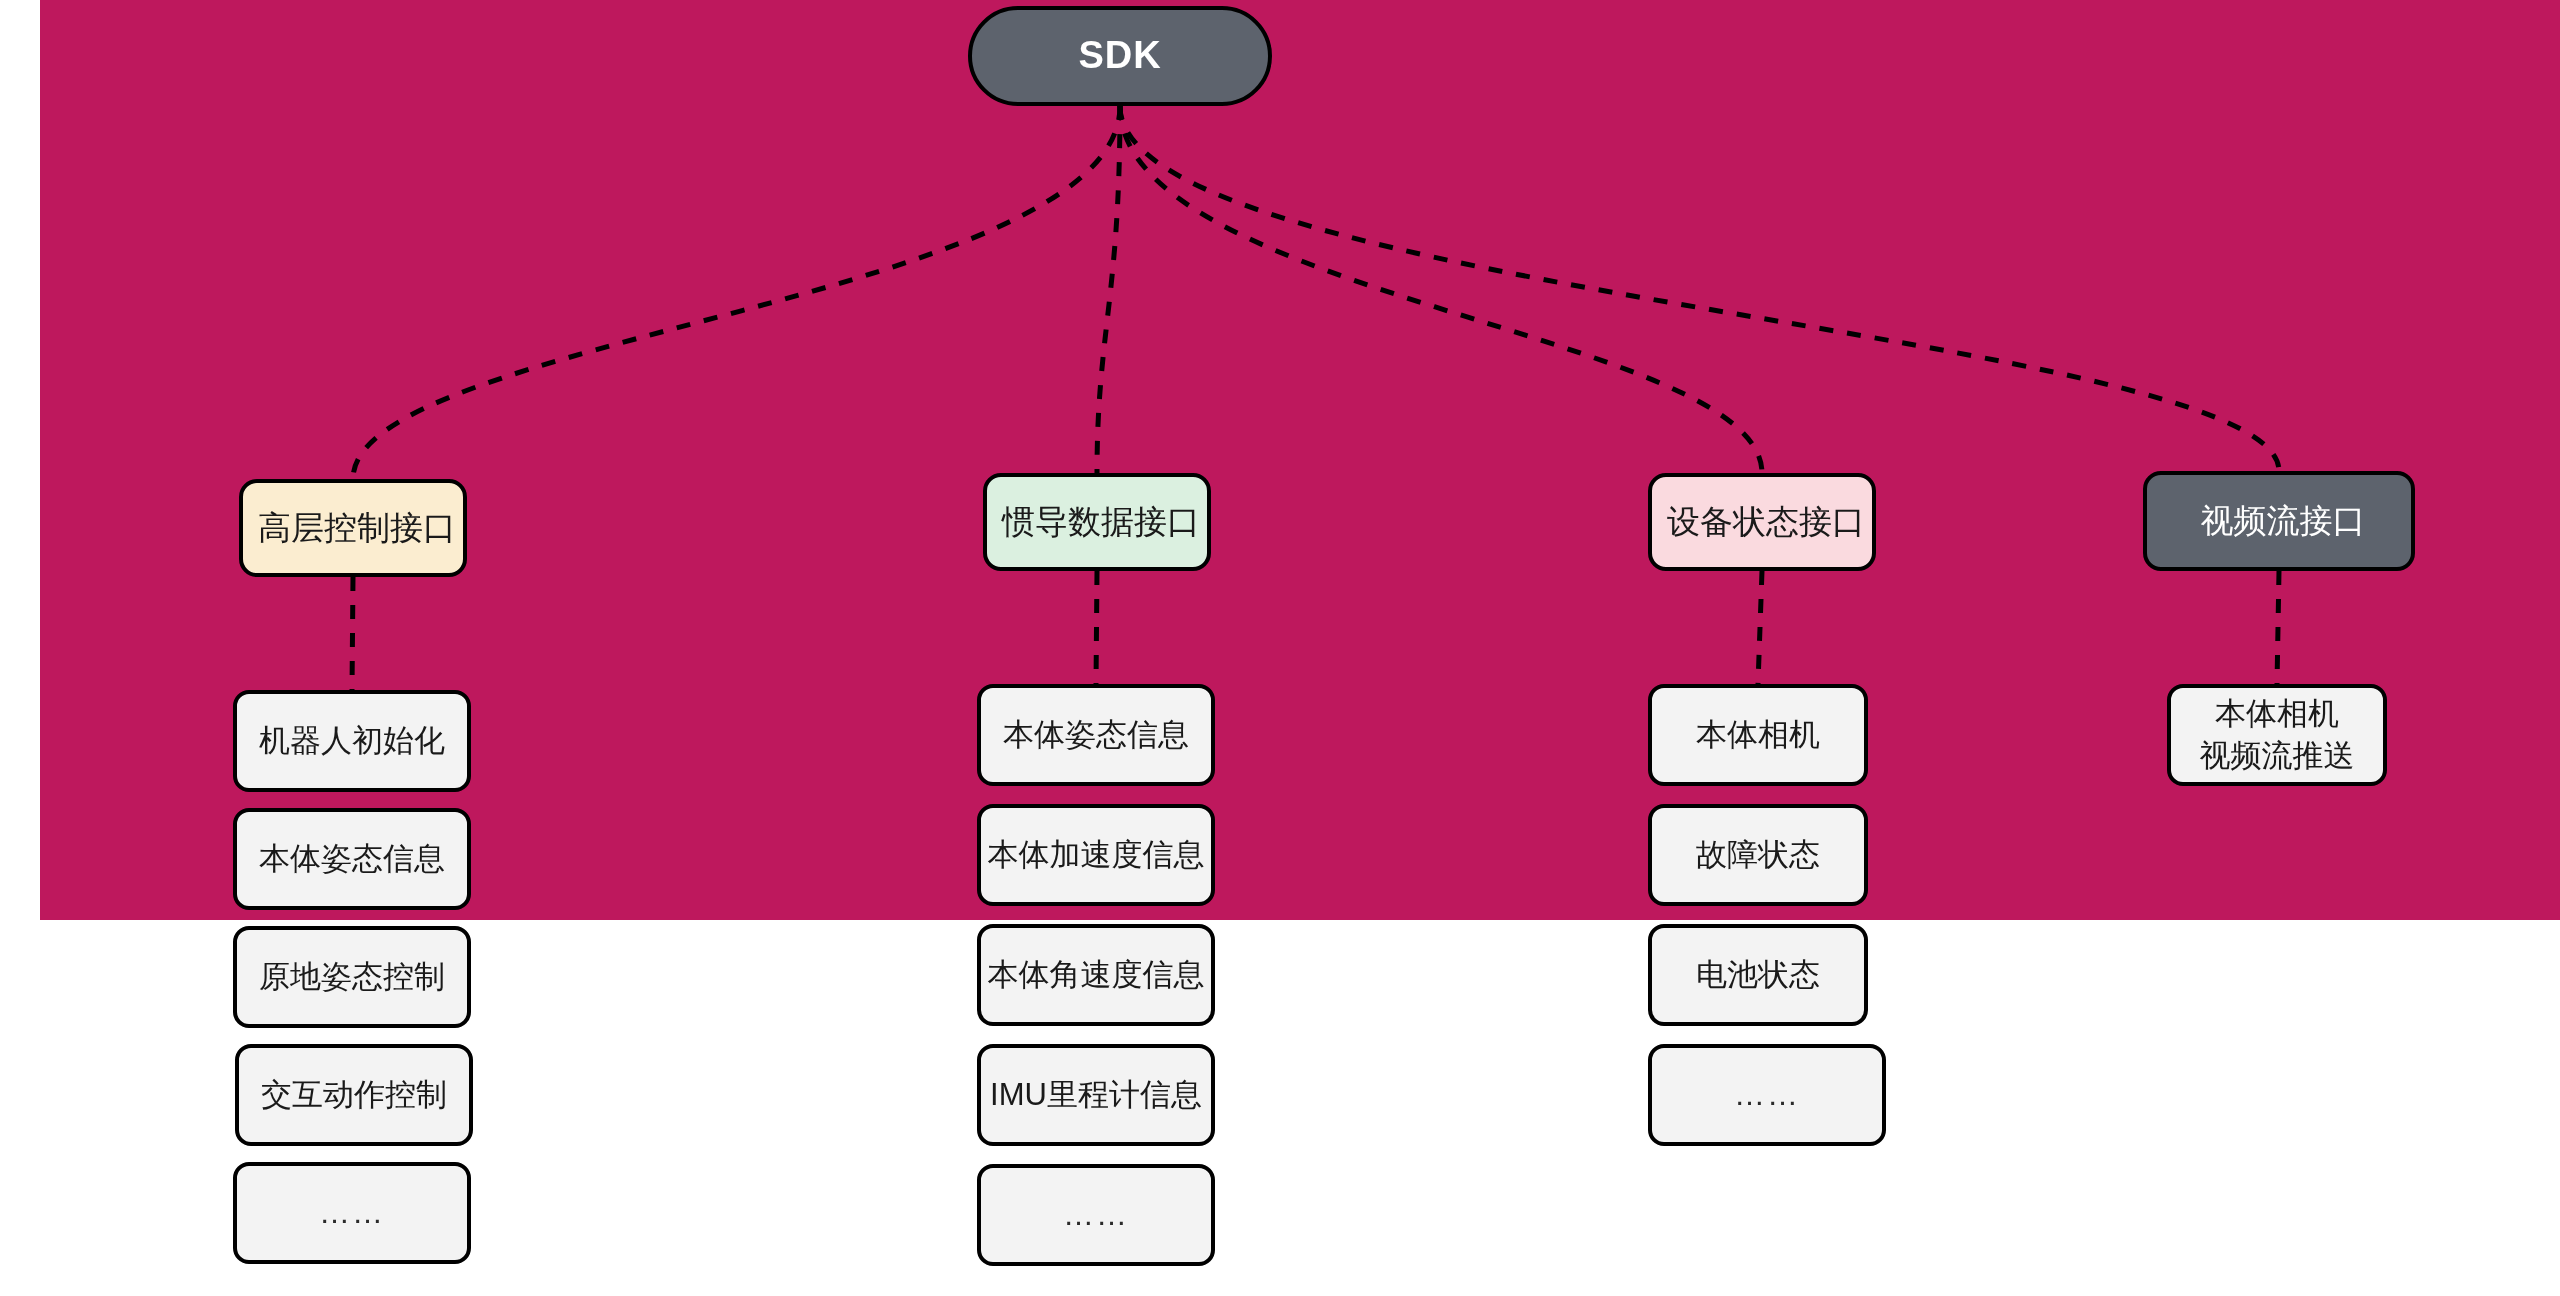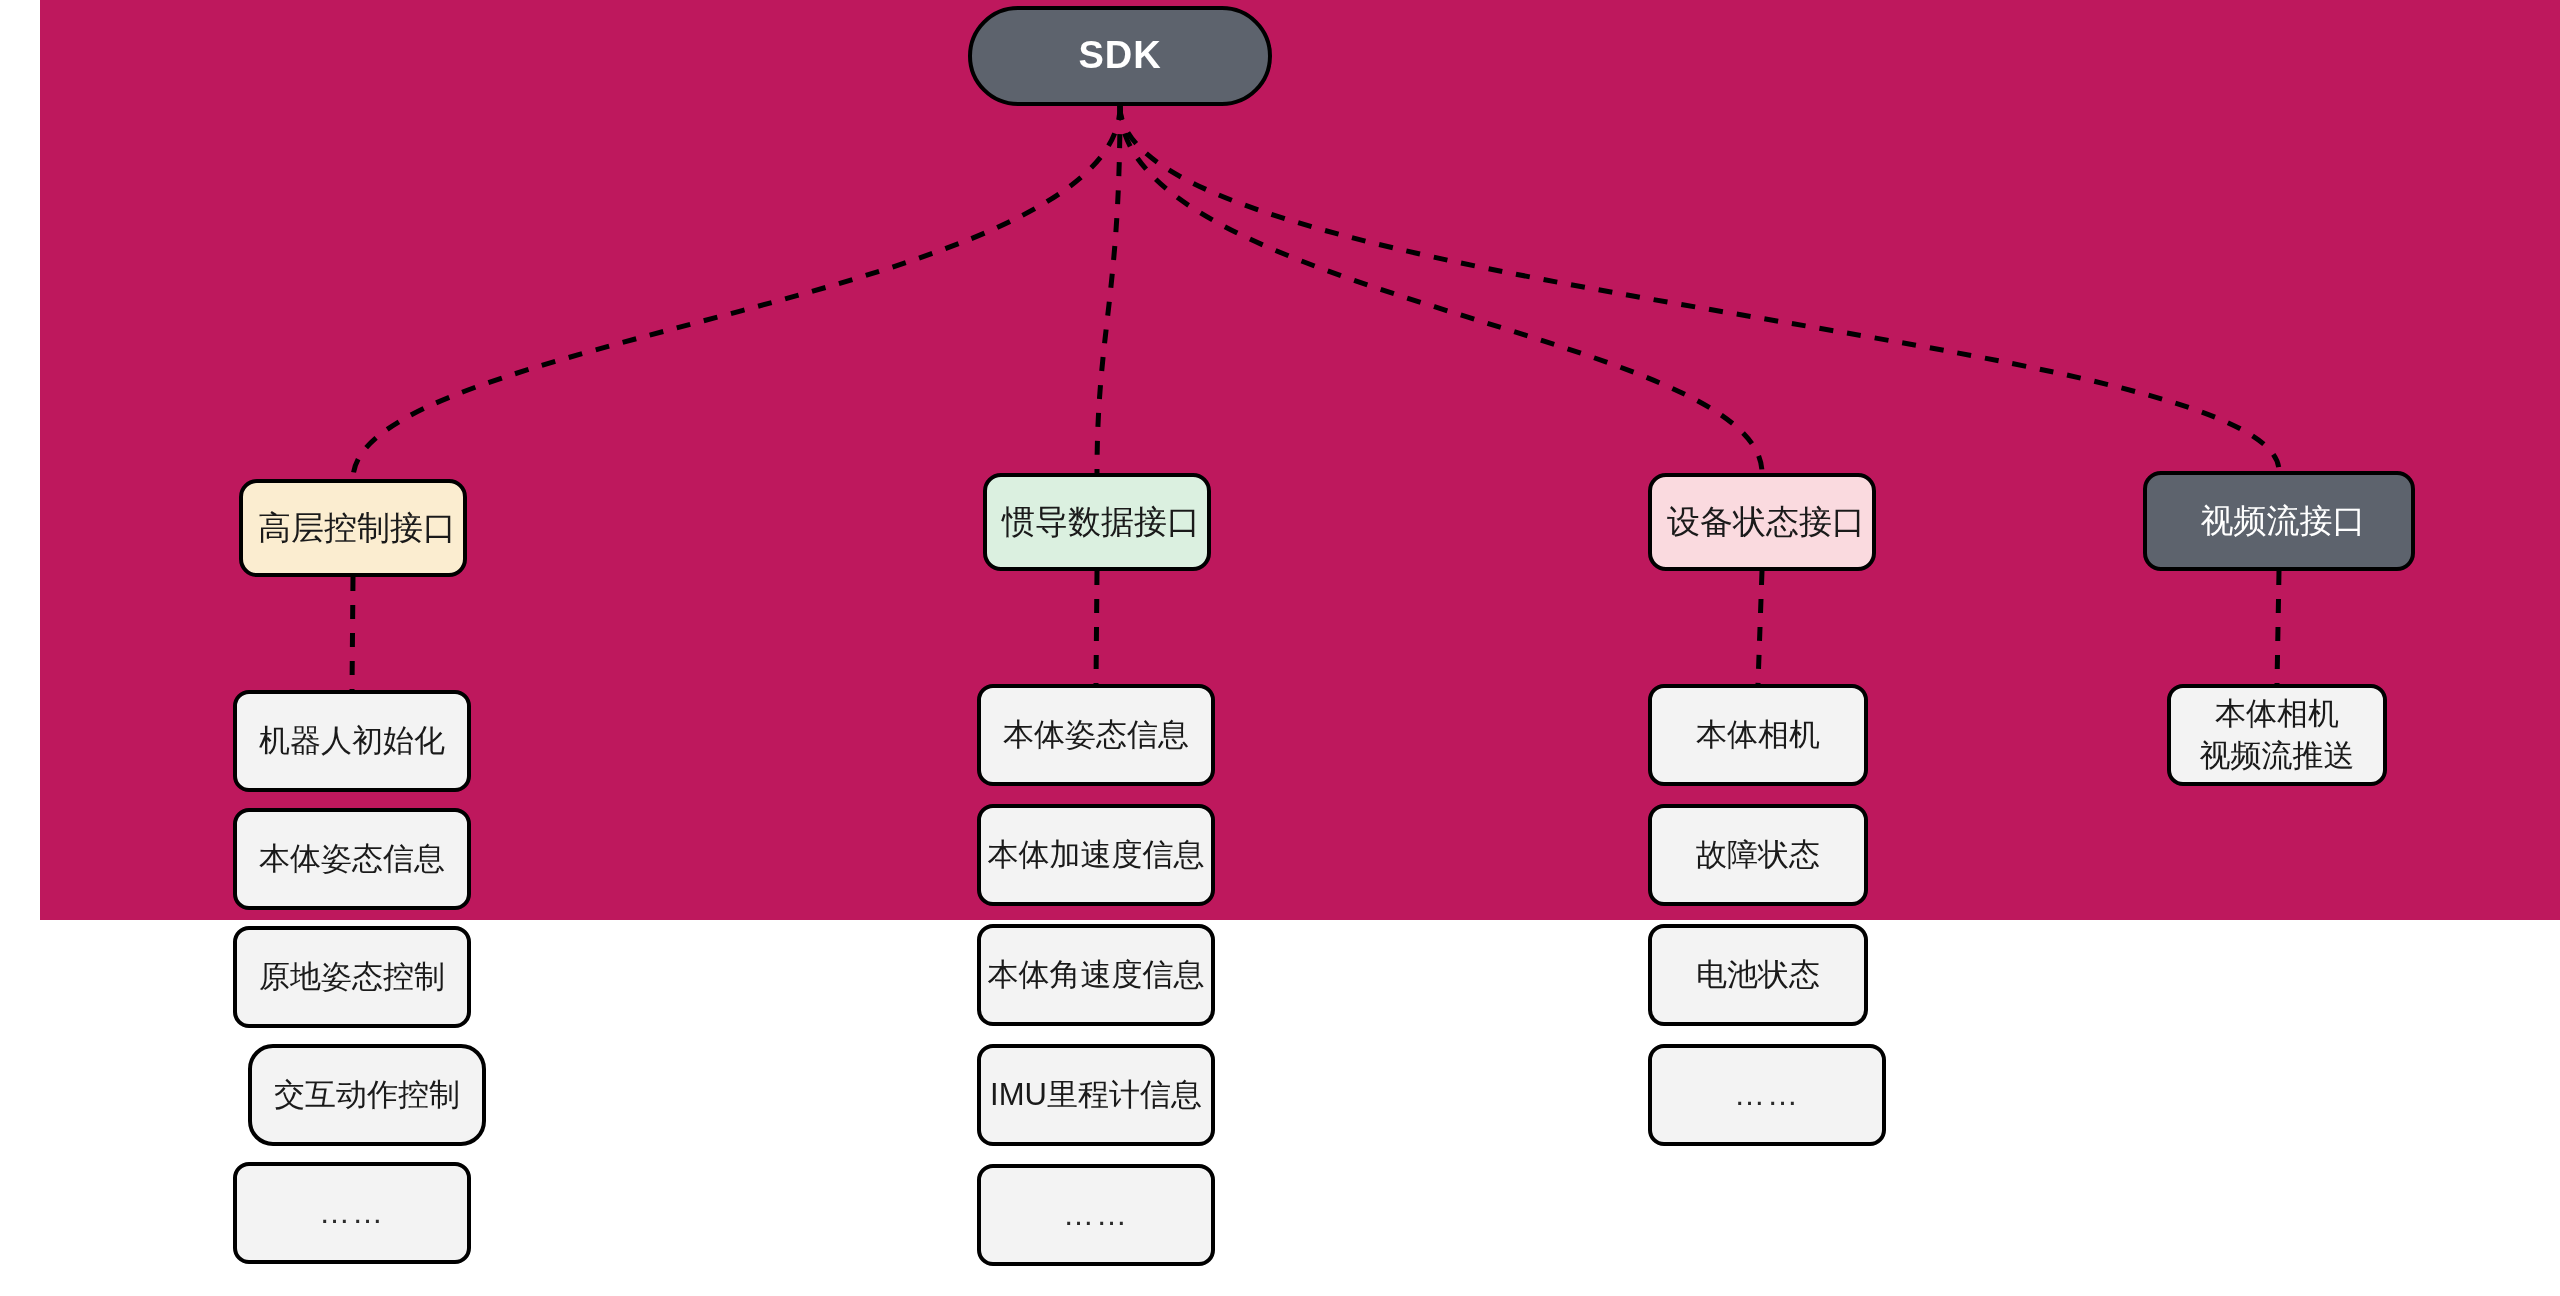--- a/index.html
+++ b/index.html
@@ -87,21 +87,21 @@
       </g>
   </svg>
 
   <div class="node node-root" style="left: 928px; top: 6px; width: 304px; height: 100px;">SDK</div>
 
   <div id="node-layer">
       <div class="node node-category cat-control" style="left: 199px; top: 479px; width: 228px; height: 98px;"><span>高层控制接口</span></div>
       <div class="node node-leaf" style="left: 193px; top: 690px; width: 238px; height: 102px;"><span>机器人初始化</span></div>
       <div class="node node-leaf" style="left: 193px; top: 808px; width: 238px; height: 102px;"><span>本体姿态信息</span></div>
       <div class="node node-leaf" style="left: 193px; top: 926px; width: 238px; height: 102px;"><span>原地姿态控制</span></div>
-      <div class="node node-leaf" style="left: 208px; top: 1044px; width: 238px; height: 102px; border-radius: 25px;"><span>交互动作控制</span></div>
+      <div class="node node-leaf" style="left: 195px; top: 1044px; width: 238px; height: 102px;"><span>交互动作控制</span></div>
       <div class="node node-leaf leaf-ellipsis" style="left: 193px; top: 1162px; width: 238px; height: 102px;"><span>……</span></div>
       <div class="node node-category cat-imu" style="left: 943px; top: 473px; width: 228px; height: 98px;"><span>惯导数据接口</span></div>
       <div class="node node-leaf" style="left: 937px; top: 684px; width: 238px; height: 102px;"><span>本体姿态信息</span></div>
       <div class="node node-leaf" style="left: 937px; top: 804px; width: 238px; height: 102px;"><span>本体加速度信息</span></div>
       <div class="node node-leaf" style="left: 937px; top: 924px; width: 238px; height: 102px;"><span>本体角速度信息</span></div>
       <div class="node node-leaf" style="left: 937px; top: 1044px; width: 238px; height: 102px;"><span>IMU里程计信息</span></div>
       <div class="node node-leaf leaf-ellipsis" style="left: 937px; top: 1164px; width: 238px; height: 102px;"><span>……</span></div>
       <div class="node node-category cat-status" style="left: 1608px; top: 473px; width: 228px; height: 98px;"><span>设备状态接口</span></div>
       <div class="node node-leaf" style="left: 1608px; top: 684px; width: 220px; height: 102px;"><span>本体相机</span></div>
       <div class="node node-leaf" style="left: 1608px; top: 804px; width: 220px; height: 102px;"><span>故障状态</span></div>

